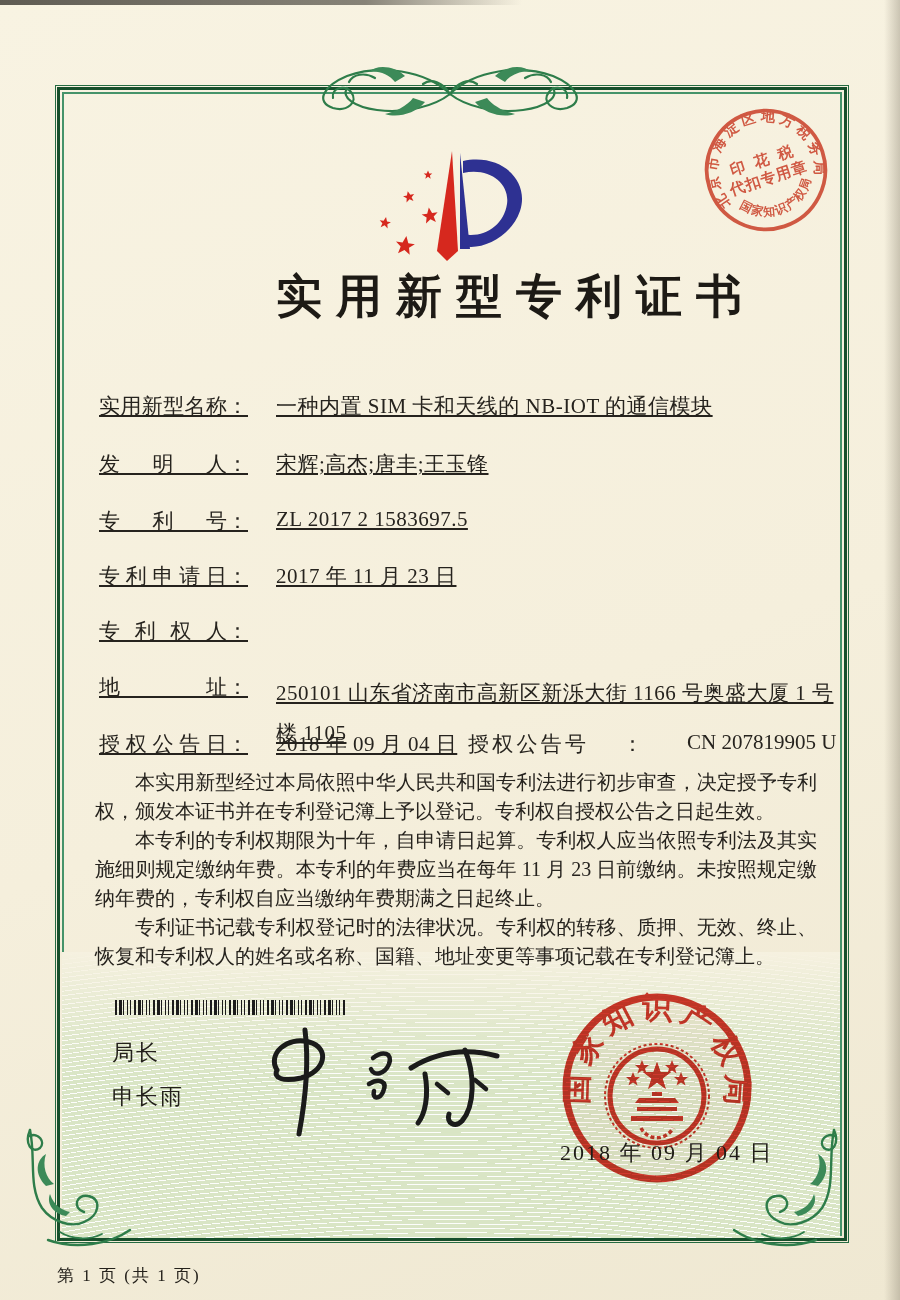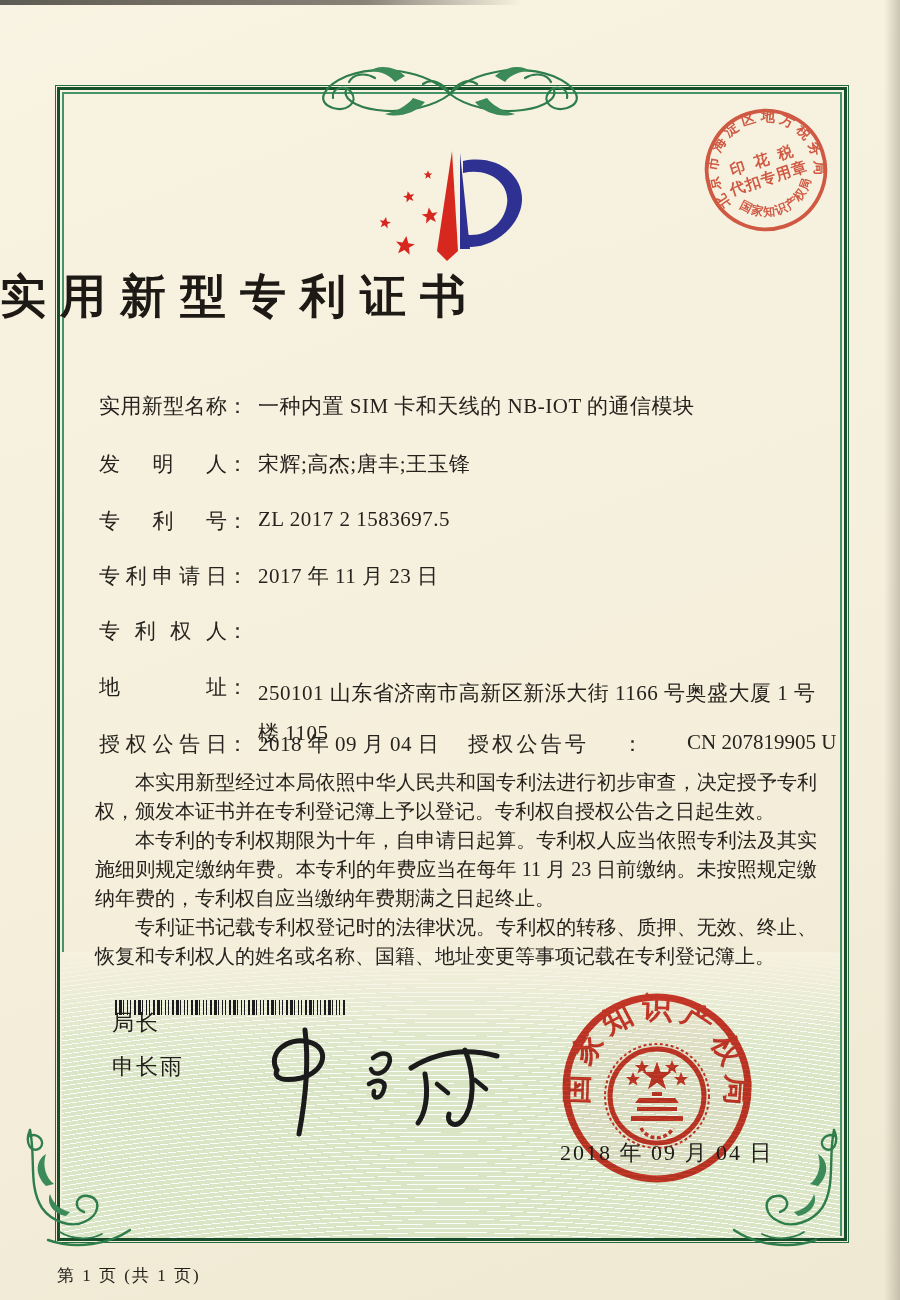--- a/index.html
+++ b/index.html
@@ -19,43 +19,43 @@
 
   
   .wavy{position:absolute;left:62px;top:952px;width:778px;height:286px;
         background-color:#d9e5c5;
         background-image:repeating-radial-gradient(ellipse 1500px 820px at 50% 320%,
           rgba(255,255,255,.95) 0 1.6px, rgba(255,255,255,0) 1.6px 8px);}
   .wavy::before{content:'';position:absolute;inset:0;
         background:linear-gradient(180deg,#f6f1e0 0,rgba(246,241,224,.25) 80px,rgba(246,241,224,0) 130px);}
 
   .certno{position:absolute;left:97px;top:141px;font-size:22px;letter-spacing:3px;color:#2b2721;}
-  .title{position:absolute;left:0;top:266px;width:756px;text-align:left;
+  .title{position:absolute;left:0;top:266px;width:756px;text-align:right;
          font-size:46px;font-weight:700;letter-spacing:14px;color:#1d1a15;}
 
-  .row{position:absolute;left:99px;font-size:21px;color:#26231e;display:flex;align-items:flex-start;white-space:nowrap;}
+  .row{position:absolute;left:99px;font-size:21px;color:#26231e;display:flex;align-items:flex-start;white-space:nowrap;text-decoration:underline;}
   .row .lab{display:inline-block;width:128px;text-align:justify;text-align-last:justify;text-justify:inter-character;}
   .row .col{margin:0 2px 0 0;}
-  .row .val{margin-left:8px;letter-spacing:.5px;}
+  .row .val{margin-left:26px;letter-spacing:.5px;}
   .row .val.wrap{white-space:normal;width:578px;line-height:40px;}
 
   .grant-no{position:absolute;left:468px;top:730px;font-size:21px;color:#26231e;display:flex;white-space:nowrap;gap:36px;}
   .grant-no .lab{display:inline-block;width:118px;text-align:justify;text-align-last:justify;text-justify:inter-character;}
   .grant-no .val{margin-left:8px;}
 
   .body-text{position:absolute;left:95px;top:768px;width:722px;color:#26231e;}
   .body-text p{margin:0;font-size:20px;line-height:29px;text-indent:2em;text-align:justify;}
 
   .barcode{position:absolute;left:115px;top:1000px;width:232px;height:15px;z-index:3;
      background:repeating-linear-gradient(90deg,
        #1c1c1c 0 2px,rgba(0,0,0,0) 2px 4px,#1c1c1c 4px 7px,rgba(0,0,0,0) 7px 8px,
        #1c1c1c 8px 9px,rgba(0,0,0,0) 9px 12px,#1c1c1c 12px 13px,rgba(0,0,0,0) 13px 15px,
        #1c1c1c 15px 16px,rgba(0,0,0,0) 16px 19px);}
 
-  .director{position:absolute;left:112px;top:1008px;font-size:22px;color:#23201b;z-index:3;
+  .director{position:absolute;left:112px;top:1038px;font-size:22px;color:#23201b;z-index:3;
             font-family:"Liberation Sans","DejaVu Sans",sans-serif;}
   .director div{margin-bottom:14px;letter-spacing:2px;}
   .sig{position:absolute;left:248px;top:1022px;z-index:3;}
   .seal{position:absolute;left:557px;top:988px;z-index:4;mix-blend-mode:multiply;opacity:.93;}
   .seal-date{position:absolute;left:560px;top:1138px;z-index:5;font-size:22px;letter-spacing:2px;color:#1f1c17;}
 
   .tax-stamp{position:absolute;left:688px;top:92px;z-index:3;mix-blend-mode:multiply;opacity:.92;}
   .logo{position:absolute;left:360px;top:145px;}
   .flourish-top{position:absolute;left:285px;top:56px;}
   .corner-bl{position:absolute;left:20px;top:1128px;z-index:2;}

